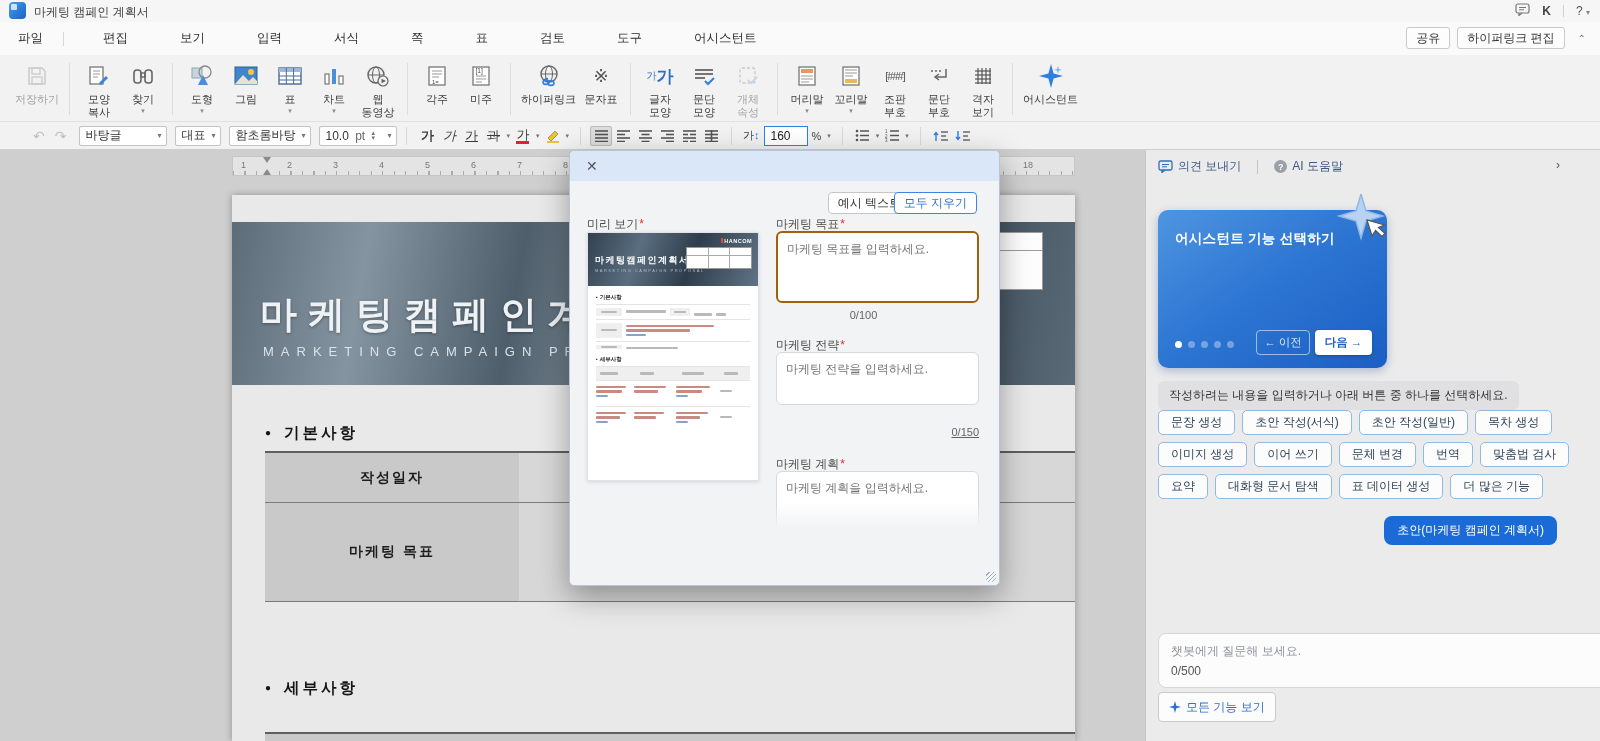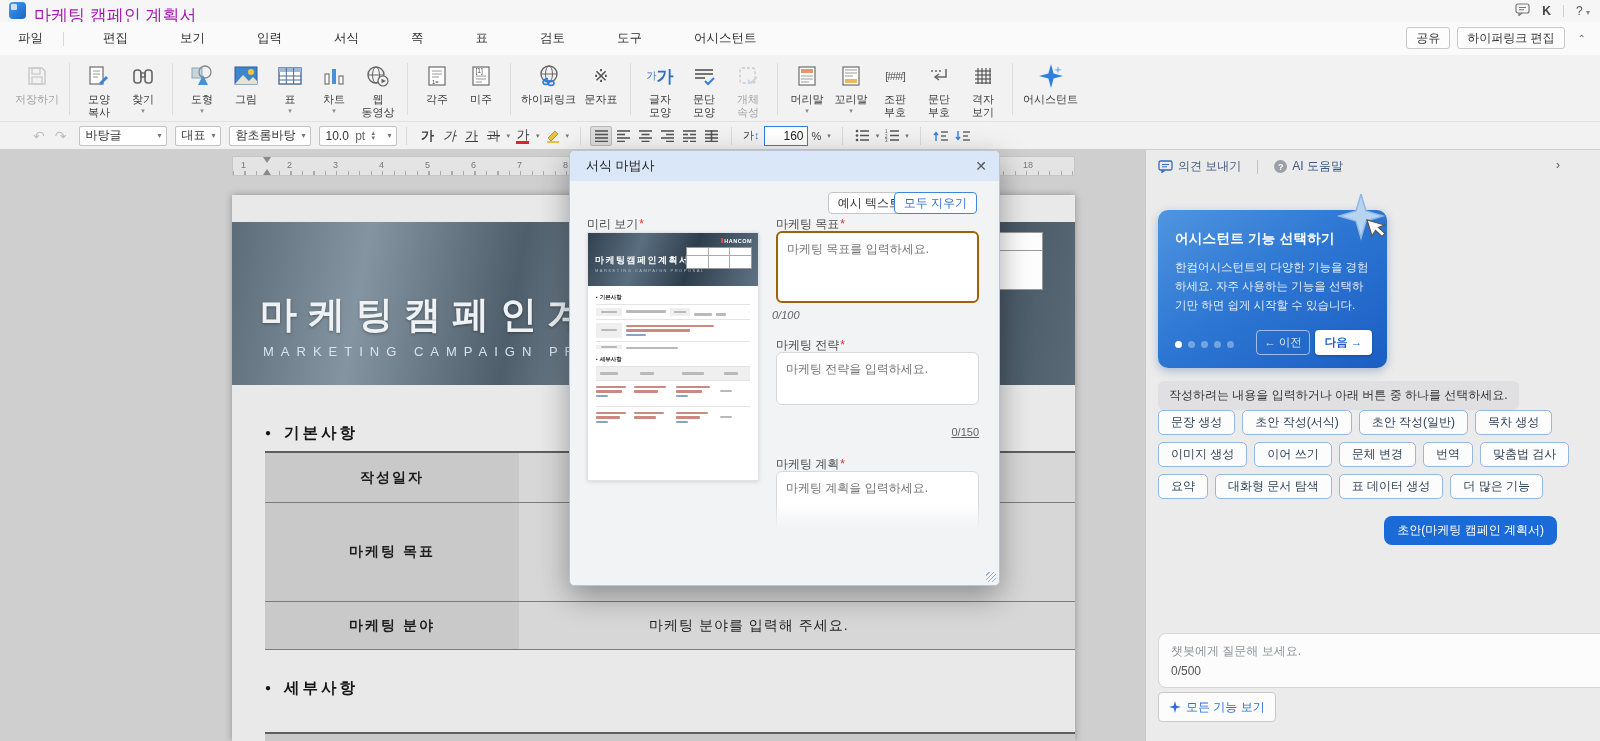--- a/index.html
+++ b/index.html
@@ -5,21 +5,21 @@
   * { margin:0; padding:0; box-sizing:border-box; }
   html,body { width:1600px; height:741px; overflow:hidden; }
   body { font-family:"Liberation Sans","DejaVu Sans",sans-serif; color:#333; background:#d2d2d2; }
   #app { position:relative; width:1600px; height:741px; background:#d2d2d2; overflow:hidden; }
 
   
   .titlebar { position:absolute; left:0; top:0; width:1600px; height:22px; background:#f6f6f6; display:flex; align-items:center; }
   .app-icon { position:absolute; left:9px; top:2px; width:17px; height:17px; border-radius:4px;
     background:linear-gradient(135deg,#4da0e8 0%,#2b7cd8 55%,#1e63c0 100%); }
   .app-icon:before { content:""; position:absolute; left:2px; top:2px; width:6px; height:6px; background:rgba(255,255,255,.75); border-radius:1px; }
-  .doc-title { position:absolute; left:34px; top:4px; font-size:17px; color:#a21caf; }
+  .doc-title { position:absolute; left:34px; top:4px; font-size:12px; color:#404040; }
   .tb-right { position:absolute; right:10px; top:3px; display:flex; align-items:center; gap:12px; font-size:12px; color:#555; }
   .tb-sep { width:1px; height:12px; background:#cfcfcf; }
 
   
   .menubar { position:absolute; left:0; top:22px; width:1600px; height:33px; background:#fafafa; display:flex; align-items:center; }
   .menu-item { font-size:12.5px; color:#2c2c2c; padding:4px 0; margin-right:33px; cursor:default;margin-left:19px; }
   .menu-file { margin-left:18px; margin-right:20px; }
   .menu-div { width:1px; height:14px; background:#d7d7d7; margin-right:20px; }
   .mb-right { position:absolute; right:14px; top:5px; display:flex; align-items:center; gap:7px; }
   .chip-btn { height:22px; padding:0 9px; background:#fdfdfd; border:1px solid #c9c9c9; border-radius:3px; font-size:12px; color:#333; display:flex; align-items:center; }
@@ -39,21 +39,21 @@
   .fmtbar { position:absolute; left:0; top:122px; width:1600px; height:28px; background:#f2f2f2; border-bottom:1px solid #cfcfcf; display:flex; align-items:center; padding-left:28px; }
   .fmt-ghost { font-size:14px; color:#bdbdbd; margin:0 5px; }
   .combo { height:20px; background:#fff; border:1px solid #c3c3c3; border-radius:2px; display:flex; align-items:center; justify-content:space-between; font-size:12px; color:#333; padding:0 5px; margin-left:8px; }
   .combo .cv { font-size:8px; color:#777; margin-left:6px; }
   .fmt-sep { width:1px; height:18px; background:#d8d8d8; margin:0 9px; }
   .fmt-btn { width:22px; height:20px; display:flex; align-items:center; justify-content:center; font-size:13px; color:#3c3c3c; border-radius:2px; }
   .fmt-btn.active { background:#dcdcdc; border:1px solid #b9b9b9; }
   .mini-caret { font-size:7px; color:#777; margin:0 2px; }
   .al-svg line { stroke:#555; stroke-width:1.6; }
   .ls-widget { display:flex; align-items:center; gap:4px; margin-left:2px; }
-  .ls-num { width:44px; height:20px; background:#fff; border:1px solid #2f7fe0; font-size:12px; display:flex; align-items:center; padding-left:19px; color:#222; }
+  .ls-num { width:44px; height:20px; background:#fff; border:1px solid #2f7fe0; font-size:12px; display:flex; align-items:center; padding-left:6px; color:#222; }
   .ga { font-weight:bold; }
   .ga-i { font-style:italic; }
   .ga-u { text-decoration:underline; }
   .ga-s { text-decoration:line-through; }
   .ga-c { border-bottom:3px solid #d23; line-height:1; }
 
   
   .editor { position:absolute; left:0; top:150px; width:1145px; height:591px; background:#cfcfcf; overflow:hidden; }
   .ruler { position:absolute; left:232px; top:6px; width:843px; height:20px; background:#e4e4e4; border:1px solid #c6c6c6;
     background-image:repeating-linear-gradient(90deg,#aaa 0 1px,transparent 1px 11.5px); background-size:100% 5px; background-position:0 14px; background-repeat:no-repeat; }
@@ -620,34 +620,29 @@
 
       <div class="doc-table" style="top:256px;">
         <div class="doc-row" style="height:49px;">
           <div class="dl">작성일자</div>
           <div class="dv">0000년 00월 00일</div>
         </div>
         <div class="doc-row" style="height:99px;">
           <div class="dl">마케팅 목표</div>
           <div class="dv red">이곳을 클릭하여 AI를 활용한</div>
         </div>
-        <div class="doc-row" style="height:48px;">
-          <div class="dl">마케팅 분야</div>
-          <div class="dv">마케팅 분야를 입력해 주세요.</div>
-        </div>
       </div>
 
       <div class="sec-h" style="top:483px;"><span class="bullet">●</span><span>세부사항</span></div>
       <div class="stub-row" style="top:537px;"></div>
     </div>
   </div>
 
   <div class="dialog">
     <div class="dlg-title">
-      <span class="tt">서식 마법사</span>
       <span class="dlg-close">✕</span>
     </div>
     <button class="dlg-btn btn-example">예시 텍스트</button>
     <button class="dlg-btn btn-clear">모두 지우기</button>
 
     <div class="fld-label" style="left:17px; top:65px;"><span>미리 보기</span><span class="req">*</span></div>
     <div class="preview-card">
       <div class="pv-hdr">
         <div class="pv-t1">마케팅캠페인계획서</div>
         <div class="pv-t2">MARKETING CAMPAIGN PROPOSAL</div>
@@ -730,21 +725,21 @@
               <span class="pbar red" style="width:24px;"></span>
               <span class="pbar blue" style="width:12px;"></span>
             </span>
             <span class="pbar" style="width:12px;margin-top:6px;"></span>
           </div>
       </div>
     </div>
 
     <div class="fld-label" style="left:206px; top:65px;"><span>마케팅 목표</span><span class="req">*</span></div>
     <textarea class="ta focused" style="top: 80px; height: 72px;" placeholder="마케팅 목표를 입력하세요."></textarea>
-    <div class="counter" style="left:202px; top:158px; width:203px; text-align:left;font-style:italic;">0/100</div>
+    <div class="counter" style="left:192px; top:158px; width:203px; text-align:center;">0/100</div>
 
     <div class="fld-label" style="left:206px; top:186px;"><span>마케팅 전략</span><span class="req">*</span></div>
     <textarea class="ta" style="top: 201px; height: 53px;" placeholder="마케팅 전략을 입력하세요."></textarea>
     <div class="counter" style="left:206px; top:275px; width:203px; text-align:right;text-decoration:underline;">0/150</div>
 
     <div class="fld-label" style="left:206px; top:305px;"><span>마케팅 계획</span><span class="req">*</span></div>
     <textarea class="ta" style="top: 320px; height: 66px;" placeholder="마케팅 계획을 입력하세요."></textarea>
     <div class="fade" style="top:352px;"></div>
 
     <div class="rz"></div>
@@ -764,21 +759,20 @@
       </span>
       <span class="ph-div"></span>
       <span class="ph-item">
         <span class="q-ic">?</span>
         <span>AI 도움말</span>
       </span>
     </div>
 
     <div class="ai-card">
       <div class="ct">어시스턴트 기능 선택하기</div>
-      <div class="cb">한컴어시스턴트의 다양한 기능을 경험하세요. 자주 사용하는 기능을 선택하기만 하면 쉽게 시작할 수 있습니다.</div>
       <div class="dots">
         <span class="dot on"></span>
         <span class="dot"></span>
         <span class="dot"></span>
         <span class="dot"></span>
         <span class="dot"></span>
       </div>
       <button class="btn-prev">← 이전</button>
       <button class="btn-next">다음 →</button>
     </div>

